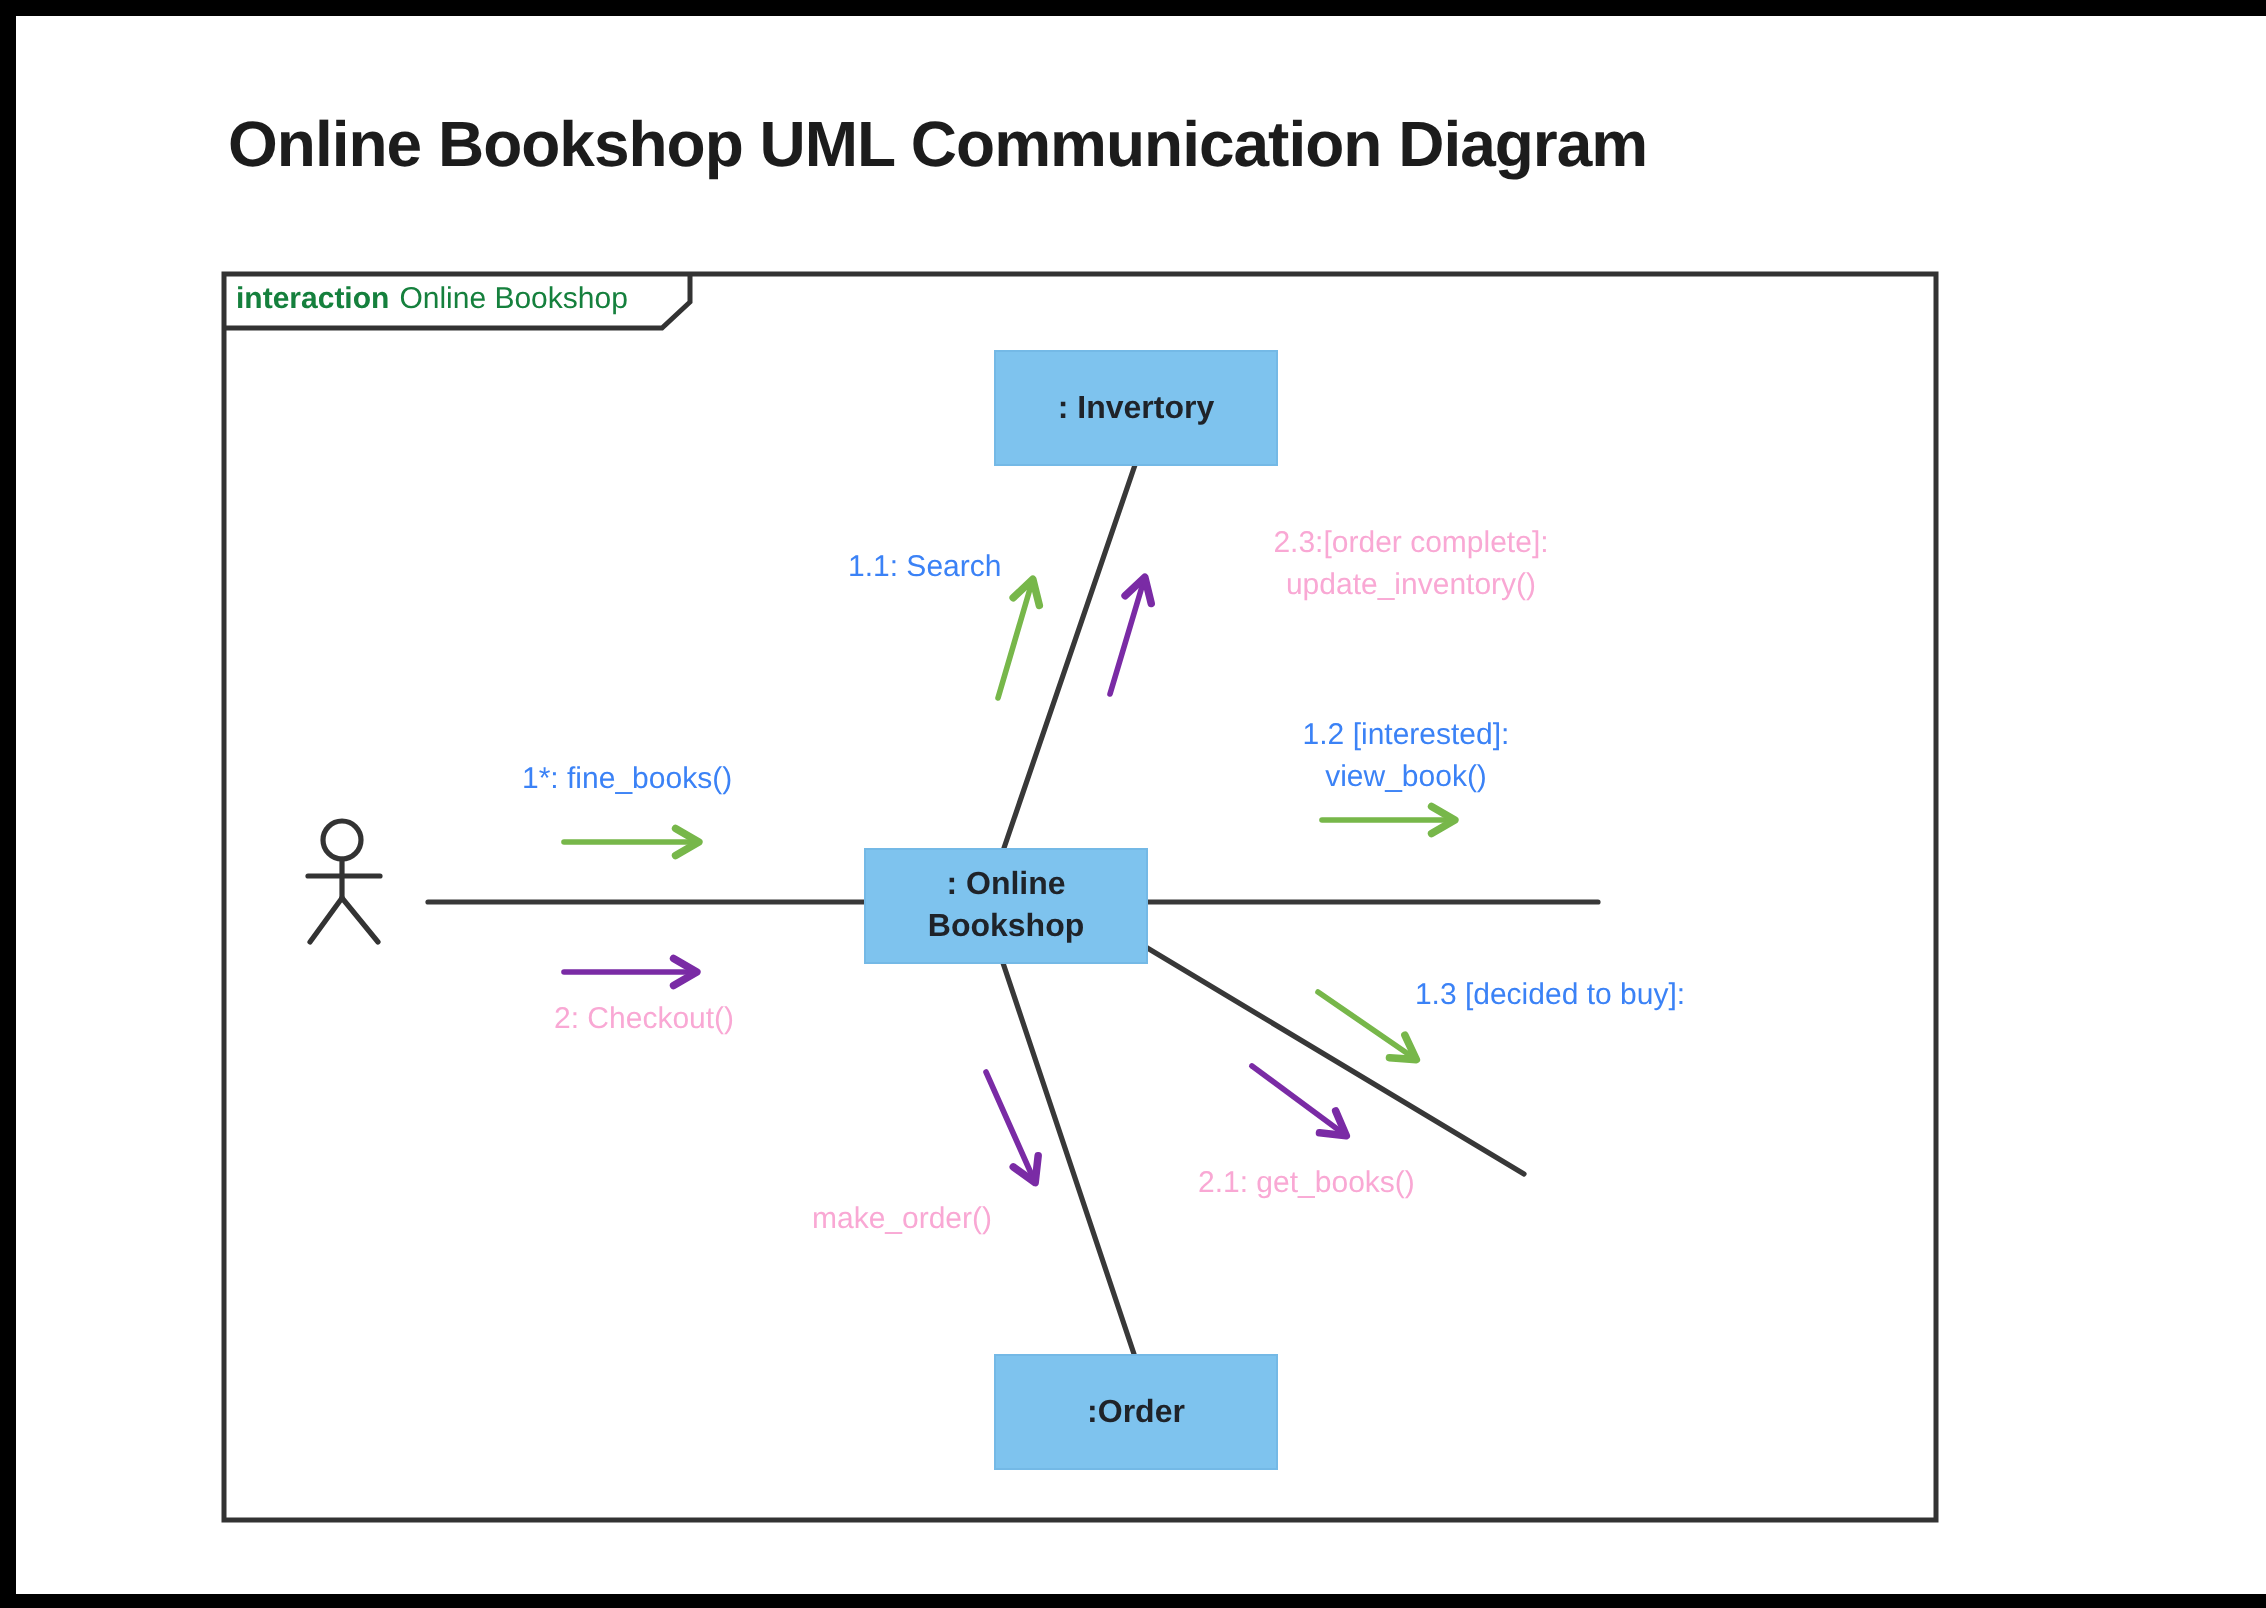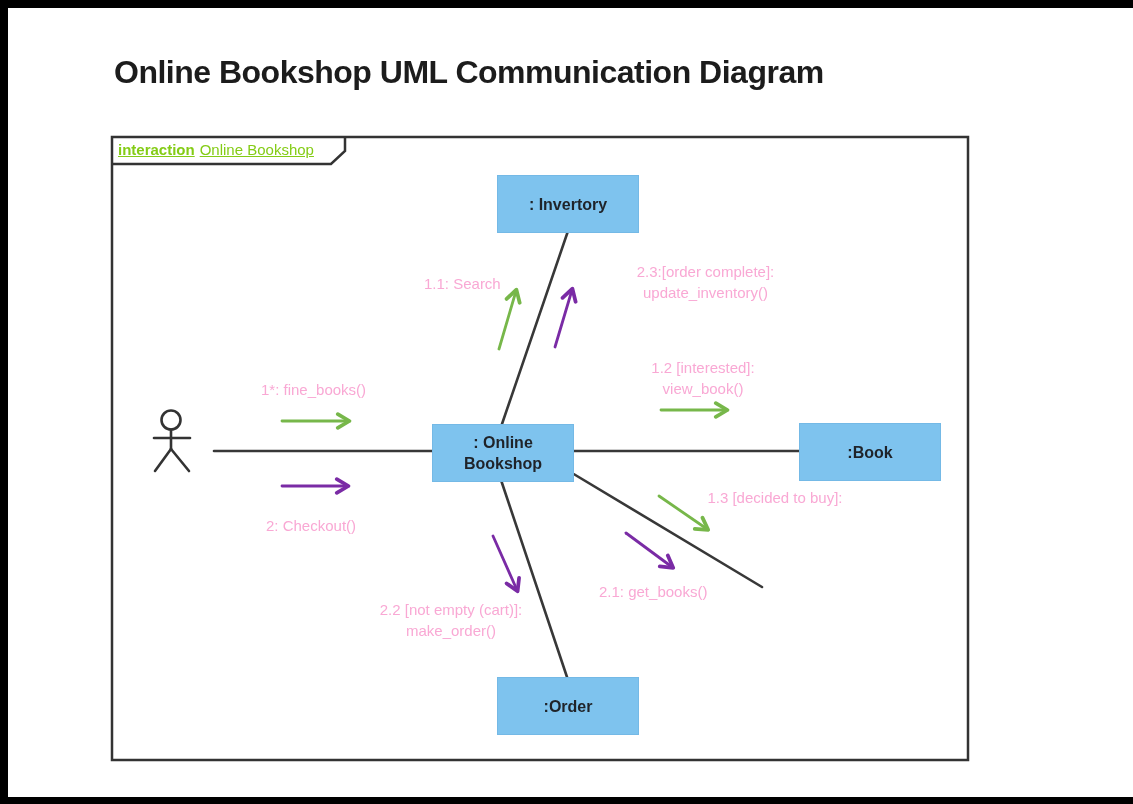--- a/index.html
+++ b/index.html
@@ -3,29 +3,29 @@
 <meta charset="utf-8">
 <style>
   html,body{margin:0;padding:0;background:#000;}
   #canvas{position:relative;width:1133px;height:804px;background:#000;
           font-family:"Liberation Sans",sans-serif;overflow:hidden;padding-left:18px;}
   #paper{position:absolute;left:8px;top:8px;right:7px;bottom:7px;background:#ffffff;}
   #gfx{position:absolute;left:0;top:0;z-index:1;}
   .abs{position:absolute;z-index:2;}
   #title{left:114px;top:54px;font-size:32px;font-weight:bold;color:#1c1c1c;
          letter-spacing:-0.5px;white-space:nowrap;}
-  #frame-label{left:118px;top:141px;font-size:15px;color:#84cc16;white-space:nowrap;text-decoration:underline;}
+  #frame-label{left:118px;top:141px;font-size:15px;color:#15803d;white-space:nowrap;}
   #frame-label .kw{font-weight:bold;}
   #frame-label .nm{padding-left:5px;font-weight:normal;}
   .obj{background:#7ec3ee;border:1px solid #74b9e6;color:#1f2329;font-weight:bold;
        font-size:16px;line-height:21px;display:flex;flex-direction:column;
        align-items:center;justify-content:center;text-align:center;}
   .msg{font-size:15px;line-height:21px;white-space:nowrap;}
   .msg.center{text-align:center;}
-  .green{color:#f9a8d4;}
+  .green{color:#3b82f6;}
   .purple{color:#f9a8d4;}
 </style>
 </head>
 <body>
 
 <div id="canvas">
   <div id="paper"></div>
 
   <svg id="gfx" width="1133" height="804" viewBox="0 0 1133 804">
     <defs>
@@ -76,48 +76,44 @@
 
   <div class="abs obj" style="left:497px;top:175px;width:140px;height:56px;">
     <span>: Invertory</span>
   </div>
 
   <div class="abs obj" style="left:432px;top:424px;width:140px;height:56px;">
     <span>: Online</span>
     <span>Bookshop</span>
   </div>
 
-  <div class="abs obj" style="left:799px;top:423px;width:140px;height:56px;">
-    <span>:Book</span>
-  </div>
 
 
   <div class="abs obj" style="left:497px;top:677px;width:140px;height:56px;">
     <span>:Order</span>
   </div>
 
   <div class="abs msg green" style="left:261px;top:379px;">1*: fine_books()</div>
 
-  <div class="abs msg purple" style="left:266px;top:499px;margin-top:16px;">2: Checkout()</div>
+  <div class="abs msg purple" style="left:277px;top:499px;">2: Checkout()</div>
 
   <div class="abs msg green" style="left:424px;top:273px;">1.1: Search</div>
 
   <div class="abs msg purple center" style="left:618px;top:261px;width:175px;">
     <div>2.3:[order complete]:</div>
     <div>update_inventory()</div>
   </div>
 
   <div class="abs msg green center" style="left:617px;top:357px;width:172px;">
     <div>1.2 [interested]:</div>
     <div>view_book()</div>
   </div>
 
   <div class="abs msg green center" style="left:686px;top:487px;width:178px;">
     <div>1.3 [decided to buy]:</div>
   </div>
 
   <div class="abs msg purple" style="left:599px;top:581px;">2.1: get_books()</div>
 
   <div class="abs msg purple center" style="left:357px;top:599px;width:188px;">
-    <div>2.2 [not empty (cart)]:</div>
     <div>make_order()</div>
   </div>
 </div>
 
 </body></html>

